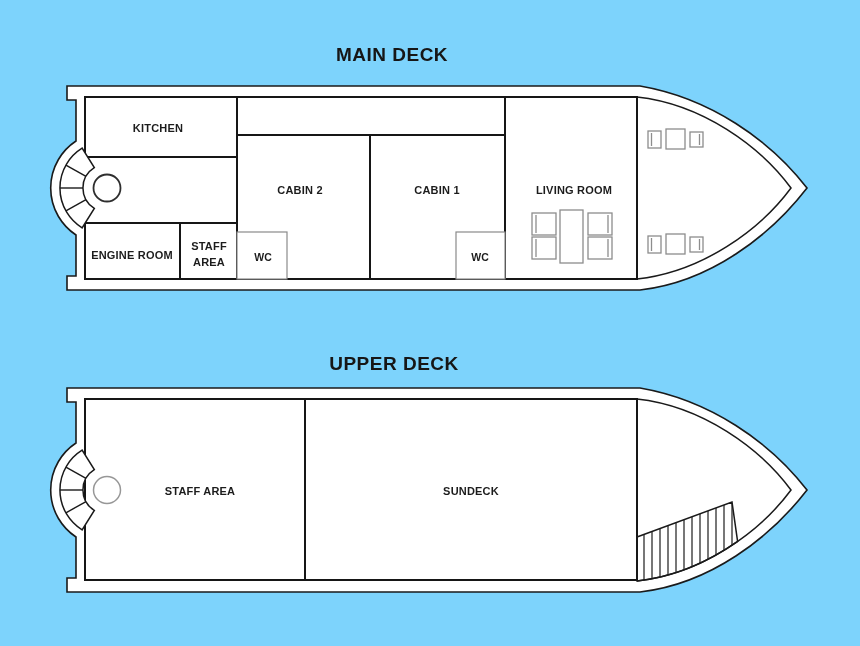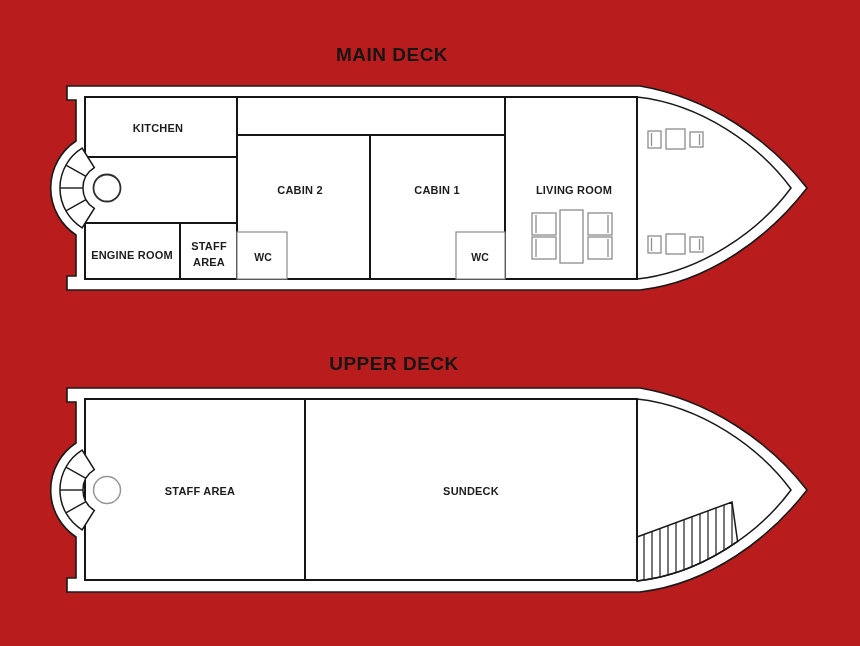--- a/index.html
+++ b/index.html
@@ -4,21 +4,21 @@
 <style>
   html, body {
     margin: 0;
     padding: 0;
     background: #ffffff;
   }
   .stage {
     position: relative;
     width: 860px;
     height: 646px;
-    background: #b91c1c;
+    background: #7dd3fc;
     overflow: hidden;
   }
   svg { display: block; }
   .deck-title {
     font-family: "Liberation Sans", sans-serif;
     font-size: 19px;
     font-weight: 700;
     fill: #161616;
     letter-spacing: 0.5px;
     text-anchor: middle;

